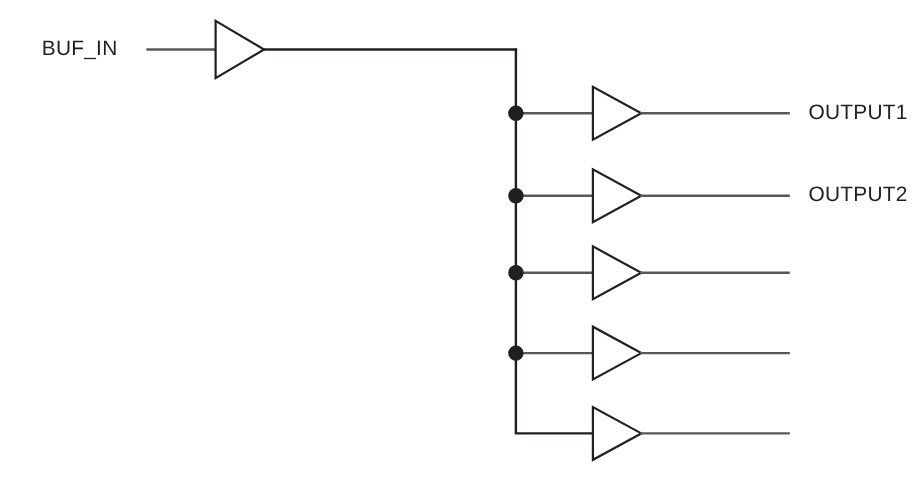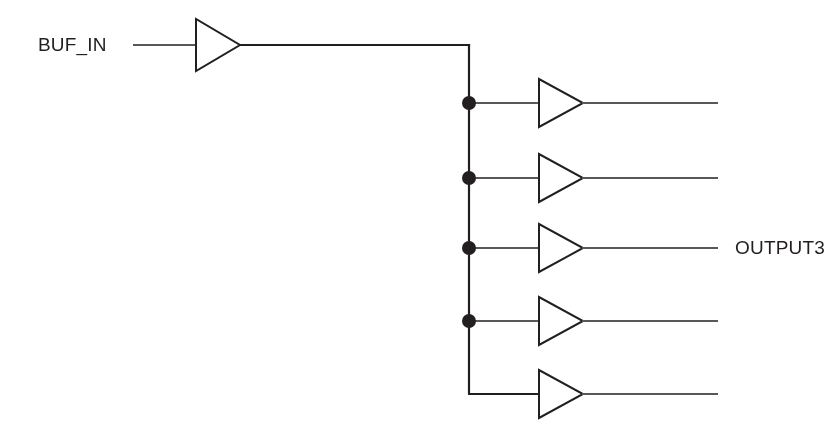--- a/index.html
+++ b/index.html
@@ -112,19 +112,20 @@
     <g>
       <line class="bus-wire" x1="440" y1="394" x2="512" y2="394"></line>
       <polygon class="buffer-body" points="511,370 511,418 555,394"></polygon>
       <line class="wire" x1="554" y1="394" x2="690" y2="394"></line>
     </g>
 
   </svg>
 
   <div class="net-label input-label" style="top:35px;">BUF_IN</div>
 
+  <div class="net-label output-label" style="top:93px;">OUTPUT1</div>
 
+  <div class="net-label output-label" style="top:168px;">OUTPUT2</div>
 
-  <div class="net-label output-label" style="top:238px;">OUTPUT3</div>
 
 
 
 </div>
 
 </body></html>

